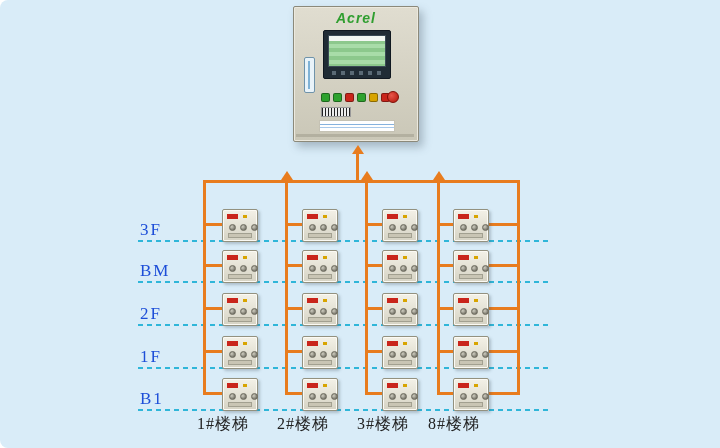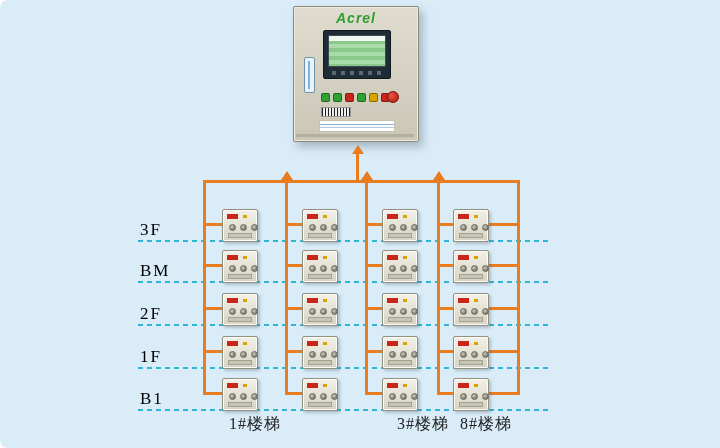--- a/index.html
+++ b/index.html
@@ -47,22 +47,22 @@
   .knobs{position:absolute;left:6px;top:14px;display:flex;gap:4px;}
   .knobs i{width:5px;height:5px;border-radius:50%;background:radial-gradient(circle at 35% 35%,#cfcdc0,#58564c);
            border:1px solid #6c6a5e;display:inline-block;}
   .device::after{content:"";position:absolute;left:5px;bottom:3px;right:5px;height:3px;
                  background:#c9c5b4;border:1px solid #a2a090;}
 
   
   .floor-line{position:absolute;left:138px;width:410px;height:2px;
               background:repeating-linear-gradient(90deg,var(--floor-line,#2fb6d9) 0 5px,rgba(0,0,0,0) 5px 9px);}
   .floor-label{position:absolute;left:140px;width:46px;font-family:"Liberation Serif",serif;
-               font-size:17px;color:#000000;letter-spacing:2px;}
-  .stair-label{position:absolute;top:414px;width:84px;text-align:right;
+               font-size:17px;color:#1d4ed8;letter-spacing:2px;}
+  .stair-label{position:absolute;top:414px;width:84px;text-align:left;
                font-family:"Liberation Serif",serif;font-size:16px;color:#222;letter-spacing:1px;}
 </style>
 </head>
 <body>
 
 <div id="stage">
 
   <div id="cabinet">
     <div class="brand">Acrel</div>
     <div class="screen">
@@ -90,21 +90,22 @@
   <div class="floor-line" style="top:367px"></div>
   <div class="floor-line" style="top:409px"></div>
 
   <span class="floor-label" style="top:220px">3F</span>
   <span class="floor-label" style="top:261px">BM</span>
   <span class="floor-label" style="top:304px">2F</span>
   <span class="floor-label" style="top:347px">1F</span>
   <span class="floor-label" style="top:389px">B1</span>
 
   <span class="stair-label" style="left:197px">1#楼梯</span>
-  <span class="stair-label" style="left:365px">3#楼梯</span>
+  <span class="stair-label" style="left:277px">2#楼梯</span>
+  <span class="stair-label" style="left:357px">3#楼梯</span>
   <span class="stair-label" style="left:428px">8#楼梯</span>
 
 <div class="wire" style="left: 203px; top: 180px; width: 317px; height: 3px;"></div>
     <div class="wire" style="left: 356px; top: 153px; width: 3px; height: 30px;"></div>
     <div class="arrow" style="left: 352px; top: 145px;"></div>
     <div class="arrow" style="left: 281px; top: 171px;"></div>
     <div class="arrow" style="left: 361px; top: 171px;"></div>
     <div class="arrow" style="left: 433px; top: 171px;"></div>
     <div class="wire" style="left: 203px; top: 180px; width: 3px; height: 214px;"></div>
     <div class="wire" style="left: 285px; top: 180px; width: 3px; height: 214px;"></div>

